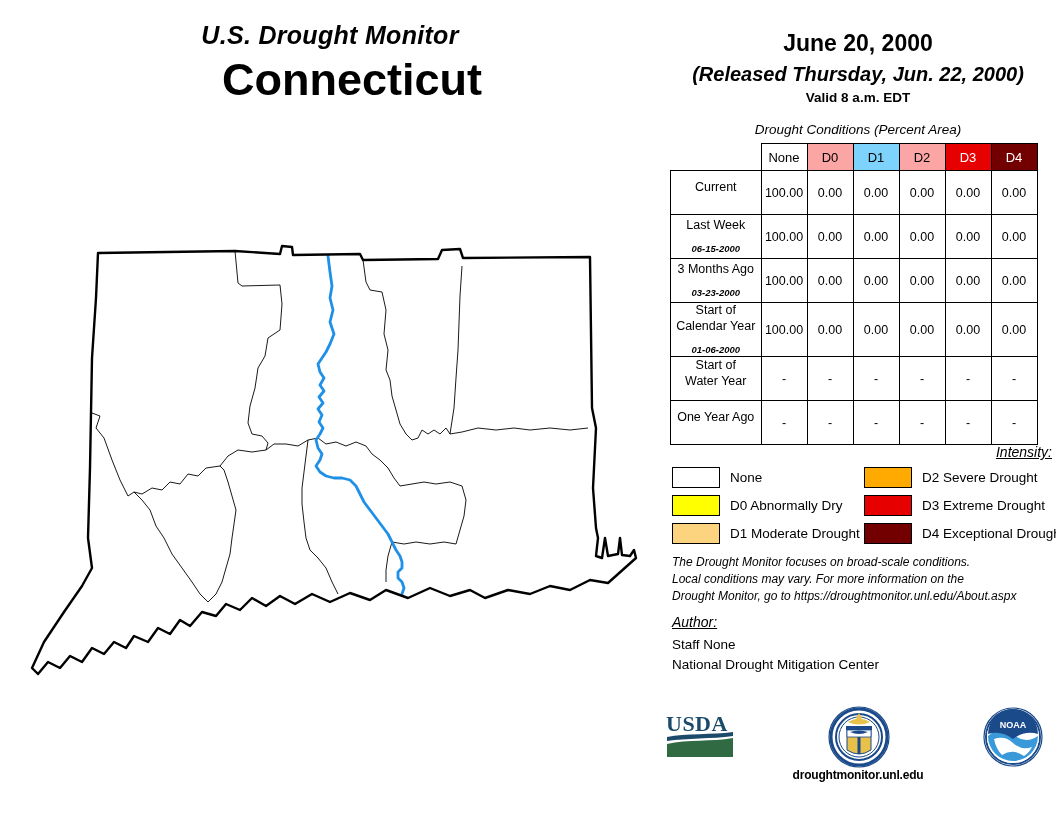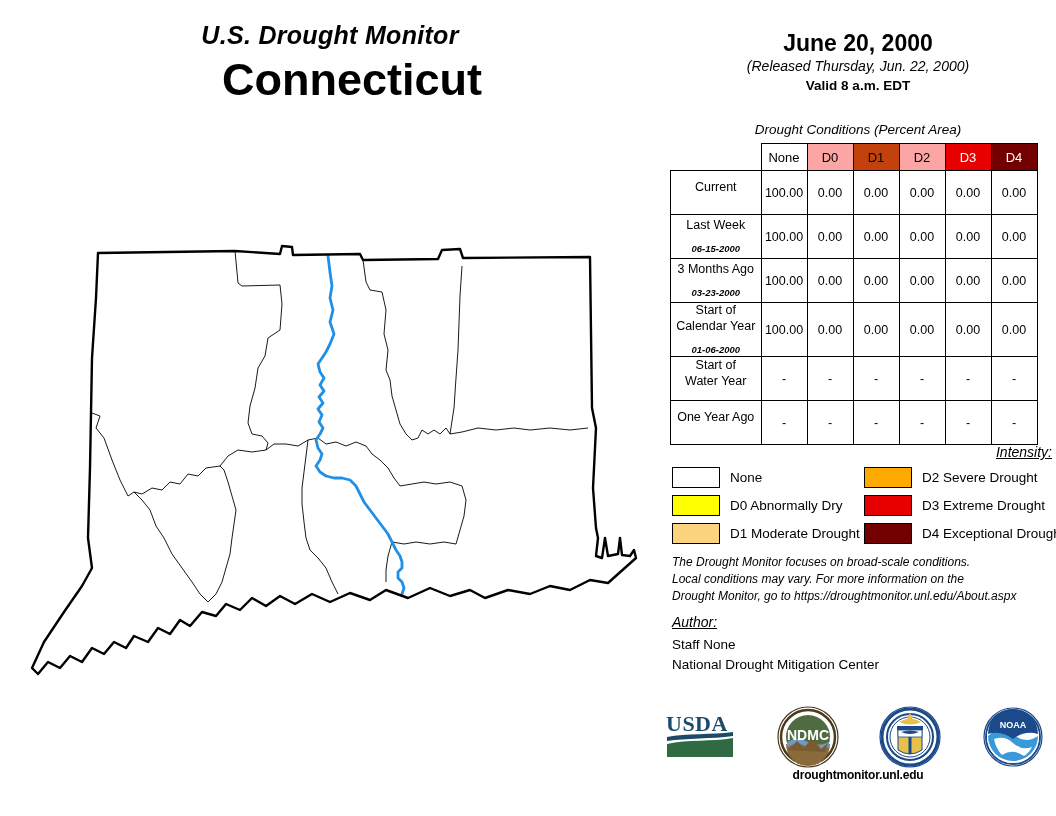--- a/index.html
+++ b/index.html
@@ -60,23 +60,24 @@
     left: 0; top: 30px;
     width: 396px;
     text-align: center;
   }
   #valid-date {
     font-size: 23px;
     font-weight: bold;
     line-height: 1.2;
   }
   #released {
-    font-size: 14px;
-    font-weight: normal;
-    font-style: italic;
+    font-size: 20px;
+    font-weight: bold;
+    font-style: italic;
+    margin-top: 5px;
   }
   #valid-time {
     font-size: 13.5px;
     font-weight: bold;
     margin-top: 4px;
   }
 
   #table-caption {
     position: absolute;
     left: 0; top: 122px;
@@ -99,21 +100,21 @@
     text-align: center;
     vertical-align: middle;
     padding: 0;
     font-weight: normal;
   }
   #stats-table thead th { height: 26px; font-size: 13px; }
   .col-label { width: 90px; }
   .col-val   { width: 45px; }
   .hdr-none  { background: #ffffff; }
   .hdr-d0    { background: #fca5a5; margin-top: 48px; }
-  .hdr-d1    { background: #c2410c; }
+  .hdr-d1    { background: #7dd3fc; }
   .hdr-d2    { background: #fca5a5; }
   .hdr-d3    { background: #e60000; color: #ffffff; }
   .hdr-d4    { background: #730000; color: #ffffff; }
   .row-label {
     font-weight: bold;
     font-size: 12.5px;
     line-height: 1.25;
     padding: 4px 3px;
   }
   .row-label .sub {
@@ -421,31 +422,20 @@
 <div id="logos">
 
   <div class="logo">
     <svg width="72" height="52" viewBox="0 0 72 52" xmlns="http://www.w3.org/2000/svg">
       <text x="2" y="20" font-family="Liberation Serif, serif" font-size="22" font-weight="bold" fill="#1b4a6b" letter-spacing="0.5">USDA</text>
       <path d="M3,26 C22,22 48,24 69,21 L69,25 C48,28 22,27 3,30 Z" fill="#1b4a6b"></path>
       <path d="M3,33 C24,28 48,31 69,27 L69,46 L3,46 Z" fill="#2f6a43"></path>
     </svg>
   </div>
 
-  <div class="logo">
-    <svg width="62" height="62" viewBox="0 0 62 62" xmlns="http://www.w3.org/2000/svg">
-      <circle cx="31" cy="31" r="30" fill="#ffffff" stroke="#4a3a1e" stroke-width="1.2"></circle>
-      <circle cx="31" cy="31" r="27" fill="none" stroke="#4a3a1e" stroke-width="2.5"></circle>
-      <circle cx="31" cy="31" r="22" fill="#4f6b3f"></circle>
-      <path d="M9,38 a22,22 0 0 0 44,0 Z" fill="#8a6a3a"></path>
-      <path d="M10,36 q10,-6 21,0 q10,6 21,0 l0,5 q-10,6 -21,0 q-11,-6 -21,0 Z" fill="#6f9ac4"></path>
-      <path d="M11,44 l9,-9 l7,7 l8,-10 l9,11 l7,-6 l-3,9 Z" fill="#7a5a30"></path>
-      <text x="31" y="34" text-anchor="middle" font-family="Liberation Sans, sans-serif" font-size="14" font-weight="bold" fill="#ffffff">NDMC</text>
-    </svg>
-  </div>
 
   <div class="logo">
     <svg width="62" height="62" viewBox="0 0 62 62" xmlns="http://www.w3.org/2000/svg">
       <circle cx="31" cy="31" r="30" fill="#ffffff" stroke="#1b4a8a" stroke-width="1.2"></circle>
       <circle cx="31" cy="31" r="28" fill="none" stroke="#1b4a8a" stroke-width="3"></circle>
       <circle cx="31" cy="31" r="23" fill="none" stroke="#1b4a8a" stroke-width="2"></circle>
       <circle cx="31" cy="31" r="20" fill="#ffffff" stroke="#1b4a8a" stroke-width="1"></circle>
       <path d="M31,7 l3,5 l-3,3 l-3,-3 Z" fill="#e8c14a"></path>
       <path d="M20,16 q11,-7 22,0 q-11,5 -22,0 Z" fill="#e8c14a"></path>
       <path d="M18,20 L44,20 L44,24 L18,24 Z" fill="#1b4a8a"></path>

